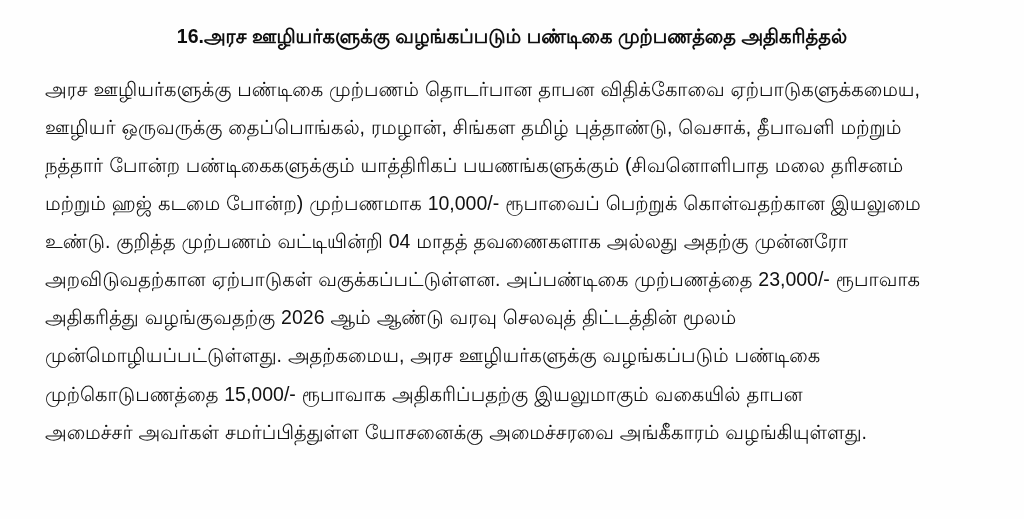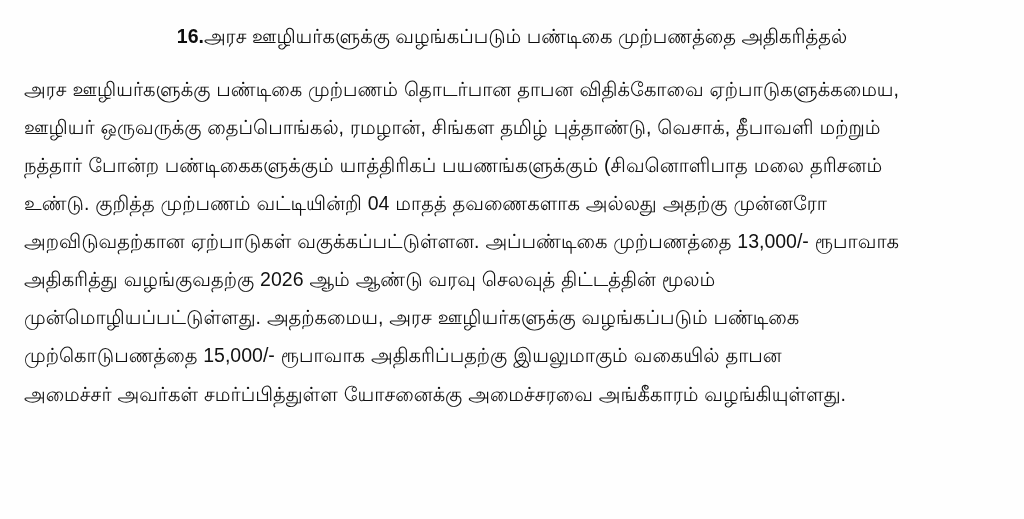--- a/index.html
+++ b/index.html
@@ -31,37 +31,38 @@
     letter-spacing: 0px;
     margin: 10px 0 0 0;
     padding: 0 8px;
     line-height: 1.25;
   }
   .doc-heading .num {
     font-weight: bold;
     white-space: nowrap;
   }
   .doc-heading .htext {
-    font-weight: normal;
+    font-weight: bold;
   }
   .doc-body {
     margin-top: 22px;
     padding: 0 4px 0 2px;
   }
   .para {
     font-size: 19.5px;
     color: #111111;
     line-height: 1.95;
     text-align: justify;
     text-align-last: left;
     word-spacing: 0.5px;
   }
   .line {
     display: block;
     white-space: nowrap;
+    margin-left: 21px;
   }
   .line.last {
     display: block;
     white-space: nowrap;
   }
 </style>
 </head>
 <body>
 
 <div class="page">
@@ -69,22 +70,23 @@
   <h1 class="doc-heading">
     <span class="num">16.</span>
     <span class="htext">அரச ஊழியர்களுக்கு வழங்கப்படும் பண்டிகை முற்பணத்தை   அதிகரித்தல்</span>
   </h1>
 
   <div class="doc-body">
     <p class="para">
       <span class="line">அரச ஊழியர்களுக்கு பண்டிகை முற்பணம் தொடர்பான தாபன விதிக்கோவை ஏற்பாடுகளுக்கமைய,</span>
       <span class="line">ஊழியர் ஒருவருக்கு தைப்பொங்கல், ரமழான், சிங்கள தமிழ் புத்தாண்டு, வெசாக், தீபாவளி மற்றும்</span>
       <span class="line">நத்தார் போன்ற பண்டிகைகளுக்கும் யாத்திரிகப் பயணங்களுக்கும் (சிவனொளிபாத மலை தரிசனம்</span>
+      <span class="line">மற்றும் ஹஜ் கடமை போன்ற) முற்பணமாக 10,000/- ரூபாவைப் பெற்றுக் கொள்வதற்கான இயலுமை</span>
       <span class="line">உண்டு. குறித்த முற்பணம்    வட்டியின்றி 04 மாதத் தவணைகளாக அல்லது அதற்கு முன்னரோ</span>
-      <span class="line">அறவிடுவதற்கான ஏற்பாடுகள் வகுக்கப்பட்டுள்ளன. அப்பண்டிகை முற்பணத்தை 13,000/- ரூபாவாக</span>
+      <span class="line">அறவிடுவதற்கான ஏற்பாடுகள் வகுக்கப்பட்டுள்ளன. அப்பண்டிகை முற்பணத்தை 23,000/- ரூபாவாக</span>
       <span class="line">அதிகரித்து    வழங்குவதற்கு    2026    ஆம்    ஆண்டு    வரவு    செலவுத்    திட்டத்தின்    மூலம்</span>
       <span class="line">முன்மொழியப்பட்டுள்ளது.    அதற்கமைய,    அரச    ஊழியர்களுக்கு    வழங்கப்படும்    பண்டிகை</span>
       <span class="line">முற்கொடுபணத்தை    15,000/-    ரூபாவாக    அதிகரிப்பதற்கு    இயலுமாகும்    வகையில்    தாபன</span>
       <span class="line last">அமைச்சர் அவர்கள் சமர்ப்பித்துள்ள யோசனைக்கு அமைச்சரவை அங்கீகாரம் வழங்கியுள்ளது.</span>
     </p>
   </div>
 
 </div>
 
 </body></html>

